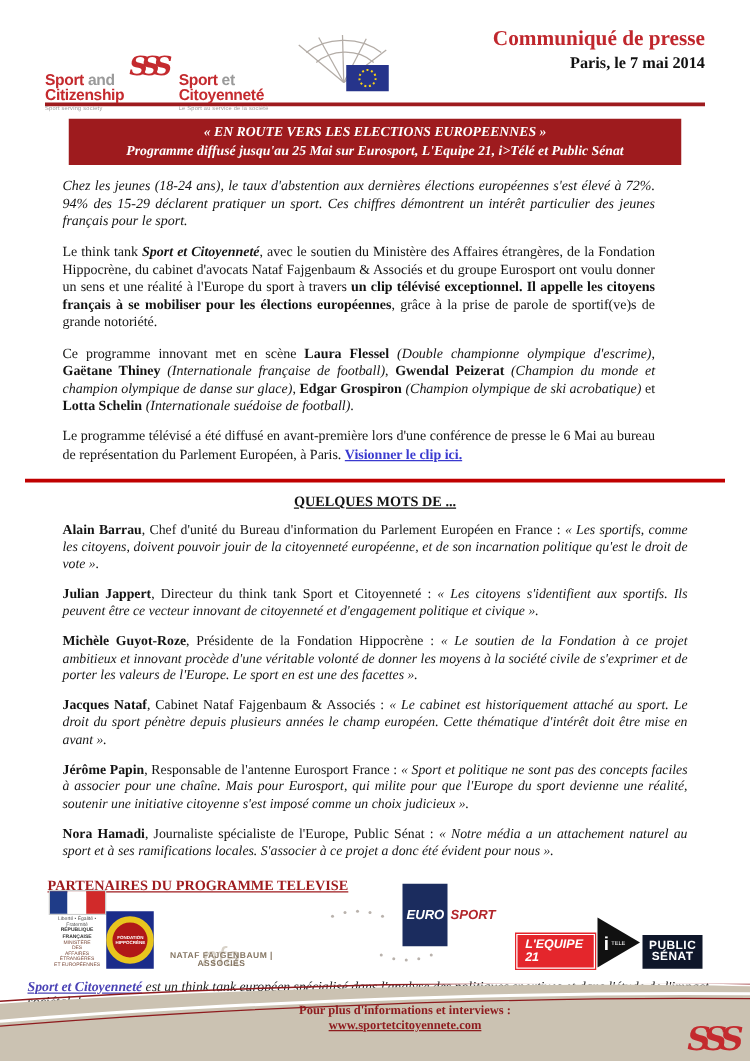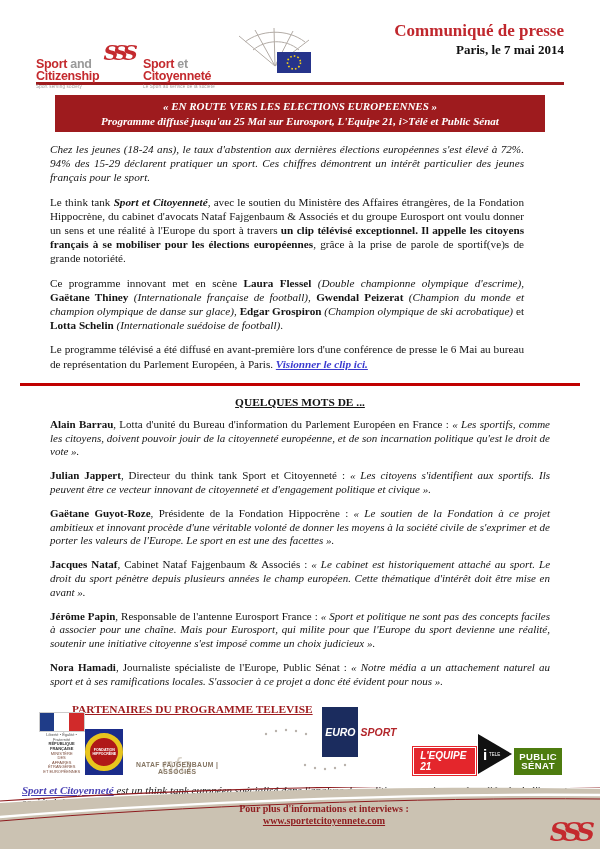--- a/index.html
+++ b/index.html
@@ -20,28 +20,28 @@
   .hdr-right{text-align:right;padding-top:6px;}
   .cp-title{color:#C0272D;font-weight:700;font-size:17px;line-height:18px;}
   .dateline{font-weight:700;font-size:13px;margin-top:2px;color:#111;}
   .hdr-rule{height:3px;background:#9E1B1E;margin:8px 36px 0 36px;}
   
   .banner{margin:10px 55px 0 55px;background:#9E1B1E;color:#fff;text-align:center;
     font-style:italic;font-weight:700;font-size:11px;line-height:14.5px;padding:4px 8px;}
   
   .body-par{margin:10px 76px 0 50px;font-size:11.2px;line-height:14.2px;text-align:justify;}
   .it{font-style:italic;}
-  .clip-link{color:#3A3ACF;font-style:italic;font-weight:700;text-decoration:underline;cursor:pointer;}
+  .clip-link{color:#3A3ACF;font-weight:700;text-decoration:underline;cursor:pointer;}
   .divider{height:3px;background:#C00000;margin:12px 20px 0 20px;}
   .quotes-heading{text-align:center;font-size:11.4px;font-weight:700;margin:10px 0 0 0;}
   .quotes-heading span{text-decoration:underline;}
   .quote{margin:10px 50px 0 50px;font-size:11px;line-height:13.8px;text-align:justify;}
   .quote i{font-style:italic;}
   
-  .partners-heading{margin:14px 0 0 72px;font-size:11.4px;font-weight:700;color:#9E1B1E;}
+  .partners-heading{margin:14px 0 0 38px;font-size:11.4px;font-weight:700;color:#9E1B1E;}
   .partners-heading span{text-decoration:underline;}
   .logos-row{display:flex;align-items:flex-end;justify-content:space-between;margin:8px 38px 0 38px;height:52px;}
   .lg{font-family:"Liberation Sans",sans-serif;}
   
   .min{width:58px;text-align:center;}
   .min-flag{display:flex;height:18px;width:44px;margin:0 auto;border:0.5px solid #CCC;}
   .min-flag .b{flex:1;background:#1F3C88;}
   .min-flag .w{flex:1;background:#fff;}
   .min-flag .r{flex:1;background:#D12A2A;}
   .min-lines{font-size:4px;line-height:4.6px;color:#555;margin-top:1px;}
@@ -58,21 +58,21 @@
   
   .euros{text-align:center;position:relative;}
   .euros-box{display:inline-flex;align-items:center;}
   .euros-euro{background:#1B2C5E;color:#fff;font-style:italic;font-weight:700;font-size:10.5px;padding:19px 3px;}
   .euros-sport{color:#B2252A;font-style:italic;font-weight:700;font-size:10.5px;margin-left:2px;}
   
   .lequipe{background:#E4262C;color:#fff;font-style:italic;font-weight:700;font-size:10px;padding:3px 7px;box-shadow:inset 0 0 0 1px #fff, 0 0 0 1px #E4262C;}
   
   .itele{line-height:0;}
   
-  .psenat{background:#4d7c0f;color:#fff;font-weight:700;font-size:9.5px;line-height:9.5px;padding:4px 5px;text-align:center;letter-spacing:0.4px;}
+  .psenat{background:#0f172a;color:#fff;font-weight:700;font-size:9.5px;line-height:9.5px;padding:4px 5px;text-align:center;letter-spacing:0.4px;}
   
   .footnote{margin:9px 22px 0 22px;font-size:11px;font-style:italic;color:#222;}
   .footnote a{color:#4A42B5;text-decoration:underline;font-weight:700;cursor:pointer;}
   
   .footer{position:absolute;left:0;bottom:0;width:600px;height:62px;padding-left:16px;}
   .footer svg{position:absolute;left:0;top:0;}
   .f-text{position:absolute;top:16px;width:100%;text-align:center;font-size:10px;line-height:12px;color:#8E1B1E;font-weight:700;}
   .f-text a{display:block;color:#8E1B1E;text-decoration:underline;cursor:pointer;font-weight:700;}
   .sss-ftr{position:absolute;right:26px;bottom:4px;font-size:26px;line-height:26px;}
 </style>
@@ -135,25 +135,25 @@
     <p class="body-par"><span>Ce programme innovant met en scène </span><b>Laura Flessel</b><i> (Double championne olympique d'escrime)</i><span>, </span><b>Gaëtane Thiney</b><i> (Internationale française de football)</i><span>, </span><b>Gwendal Peizerat</b><i> (Champion du monde et champion olympique de danse sur glace)</i><span>, </span><b>Edgar Grospiron</b><i> (Champion olympique de ski acrobatique)</i><span> et </span><b>Lotta Schelin</b><i> (Internationale suédoise de football)</i><span>.</span></p>
 
     <p class="body-par"><span>Le programme télévisé a été diffusé en avant-première lors d'une conférence de presse le 6 Mai au bureau de représentation du Parlement Européen, à Paris. </span><a class="clip-link">Visionner le clip ici.</a></p>
   </main>
 
   <div class="divider"></div>
 
   <h2 class="quotes-heading"><span>QUELQUES MOTS DE ...</span></h2>
 
   <section>
-    <p class="quote"><b>Alain Barrau</b><span>, </span><span>Lotta d'unité du Bureau d'information du Parlement Européen en France</span><span> : </span><i>« Les sportifs, comme les citoyens, doivent pouvoir jouir de la citoyenneté européenne, et de son incarnation politique qu'est le droit de vote ».</i></p>
+    <p class="quote"><b>Alain Barrau</b><span>, </span><span>Chef d'unité du Bureau d'information du Parlement Européen en France</span><span> : </span><i>« Les sportifs, comme les citoyens, doivent pouvoir jouir de la citoyenneté européenne, et de son incarnation politique qu'est le droit de vote ».</i></p>
 
     <p class="quote"><b>Julian Jappert</b><span>, </span><span>Directeur du think tank Sport et Citoyenneté</span><span> : </span><i>« Les citoyens s'identifient aux sportifs. Ils peuvent être ce vecteur innovant de citoyenneté et d'engagement politique et civique ».</i></p>
 
-    <p class="quote"><b>Gaëtane Guyot-Roze</b><span>, </span><span>Présidente de la Fondation Hippocrène</span><span> : </span><i>« Le soutien de la Fondation à ce projet ambitieux et innovant procède d'une véritable volonté de donner les moyens à la société civile de s'exprimer et de porter les valeurs de l'Europe. Le sport en est une des facettes ».</i></p>
+    <p class="quote"><b>Michèle Guyot-Roze</b><span>, </span><span>Présidente de la Fondation Hippocrène</span><span> : </span><i>« Le soutien de la Fondation à ce projet ambitieux et innovant procède d'une véritable volonté de donner les moyens à la société civile de s'exprimer et de porter les valeurs de l'Europe. Le sport en est une des facettes ».</i></p>
 
     <p class="quote"><b>Jacques Nataf</b><span>, </span><span>Cabinet Nataf Fajgenbaum &amp; Associés</span><span> : </span><i>« Le cabinet est historiquement attaché au sport. Le droit du sport pénètre depuis plusieurs années le champ européen. Cette thématique d'intérêt doit être mise en avant ».</i></p>
 
     <p class="quote"><b>Jérôme Papin</b><span>, </span><span>Responsable de l'antenne Eurosport France</span><span> : </span><i>« Sport et politique ne sont pas des concepts faciles à associer pour une chaîne. Mais pour Eurosport, qui milite pour que l'Europe du sport devienne une réalité, soutenir une initiative citoyenne s'est imposé comme un choix judicieux ».</i></p>
 
     <p class="quote"><b>Nora Hamadi</b><span>, </span><span>Journaliste spécialiste de l'Europe, Public Sénat</span><span> : </span><i>« Notre média a un attachement naturel au sport et à ses ramifications locales. S'associer à ce projet a donc été évident pour nous ».</i></p>
   </section>
 
   <h3 class="partners-heading"><span>PARTENAIRES DU PROGRAMME TELEVISE</span></h3>
 

